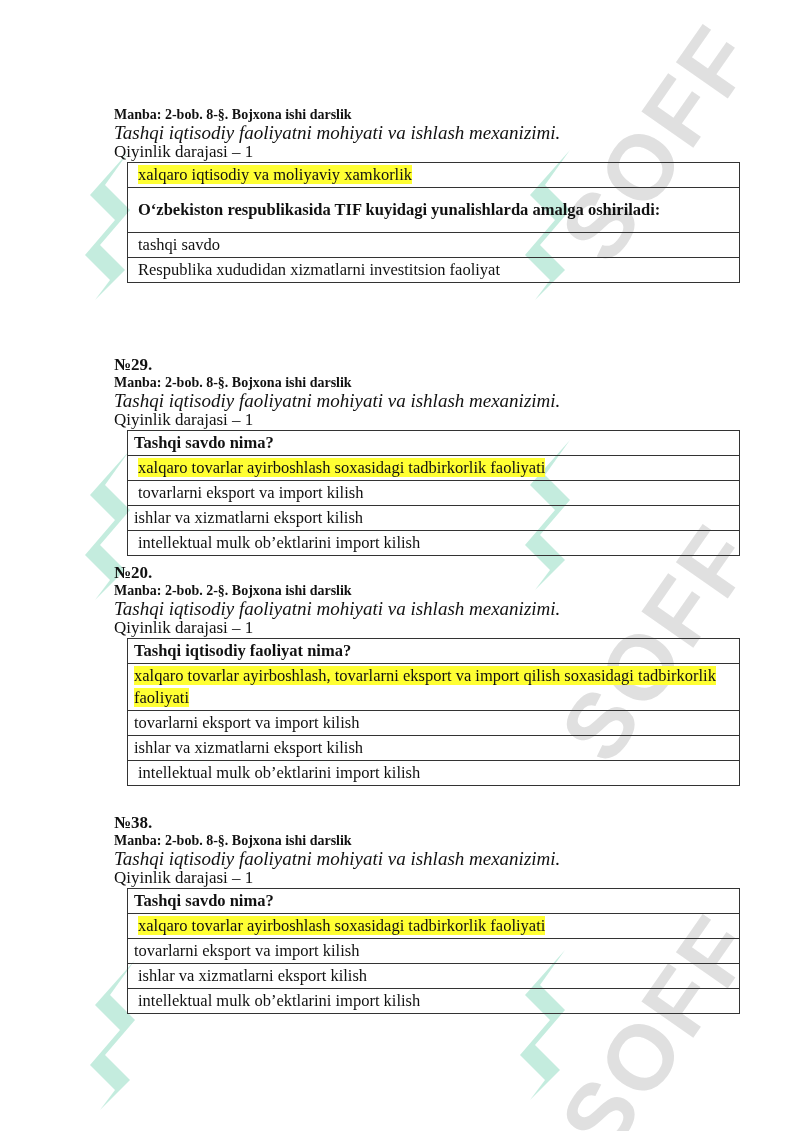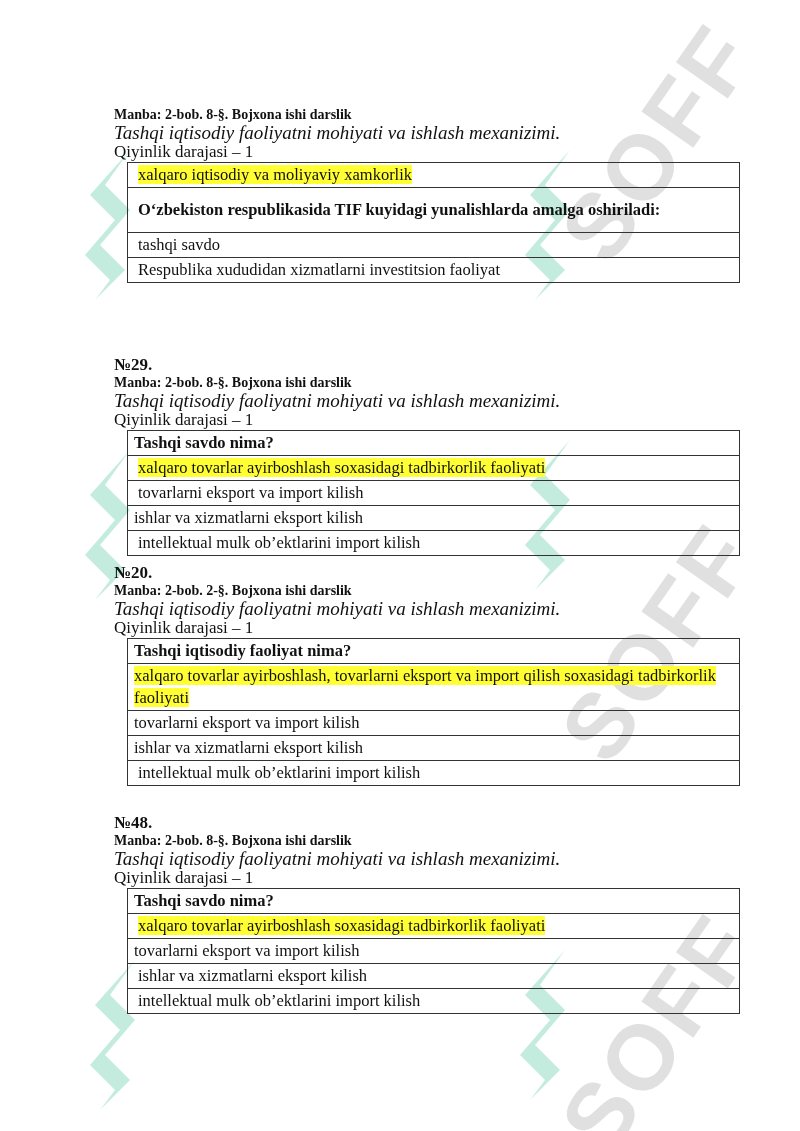--- a/index.html
+++ b/index.html
@@ -122,21 +122,21 @@
           <td>ishlar va xizmatlarni eksport kilish</td>
         </tr>
     <tr>
           <td class="ind">intellektual mulk ob’ektlarini import kilish</td>
         </tr>
   </tbody>
     </table>
 </div>
 
 <div class="block" style="top:813px;">
-  <div class="num">№48.</div>
+  <div class="num">№38.</div>
   <div class="src">Manba: 2-bob. 8-§. Bojxona ishi darslik</div>
   <div class="topic">Tashqi iqtisodiy faoliyatni mohiyati va ishlash mexanizimi.</div>
   <div class="level">Qiyinlik darajasi – 1</div>
   <table class="q">
     <tbody>
         <tr>
           <td class="qh">Tashqi savdo nima?</td>
         </tr>
     <tr>
           <td class="ind"><span class="hl">xalqaro tovarlar ayirboshlash soxasidagi tadbirkorlik faoliyati</span></td>

